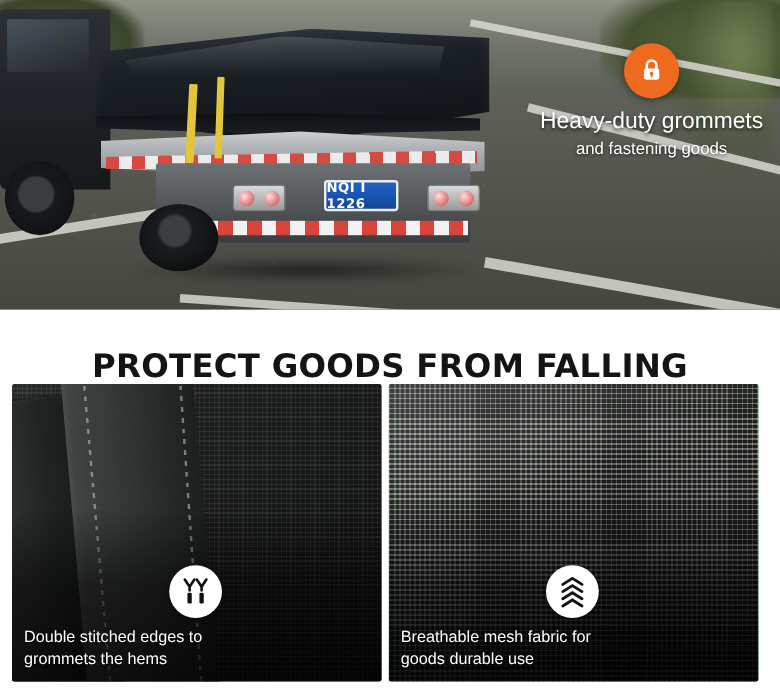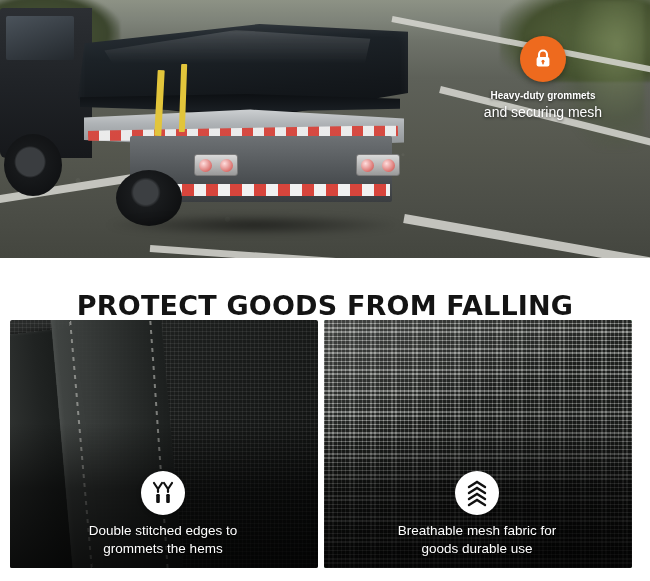--- a/index.html
+++ b/index.html
@@ -179,22 +179,22 @@
   }
   .callout-badge {
     width: 46px; height: 46px;
     margin: 0 auto 8px auto;
     border-radius: 50%;
     background: #ee6a1e;
     display: flex; align-items: center; justify-content: center;
     box-shadow: 0 2px 6px rgba(0,0,0,.35);
   }
   .callout-line1 {
-    font-size: 10px;
-    font-weight: 700;
+    font-size: 19px;
+    font-weight: 400;
     text-shadow: 0 1px 3px rgba(0,0,0,.7);
     line-height: 1.25;
   }
   .callout-line2, .callout-line3 {
     font-size: 14px;
     font-weight: 400;
     text-shadow: 0 1px 3px rgba(0,0,0,.7);
     line-height: 1.3;
   }
 
@@ -279,21 +279,20 @@
       linear-gradient(160deg, rgba(255,255,255,.16) 0%, rgba(255,255,255,0) 38%),
       radial-gradient(ellipse at 75% 85%, rgba(0,0,0,.45), rgba(0,0,0,0) 65%),
       linear-gradient(180deg, rgba(0,0,0,0) 55%, rgba(0,0,0,.35) 100%);
   }
 
   
   .caption {
     position: absolute;
     left: 0; right: 0; bottom: 0;
     padding: 0 12px 10px 10px;
-    text-align: center;
     color: #ffffff;
     background: linear-gradient(180deg, rgba(0,0,0,0) 0%, rgba(0,0,0,.55) 45%, rgba(0,0,0,.78) 100%);
     padding-top: 48px;
   }
   .cap-icon {
     width: 44px; height: 44px;
     margin: 0 auto 7px auto;
     border-radius: 50%;
     background: #ffffff;
     display: flex; align-items: center; justify-content: center;
@@ -344,35 +343,36 @@
     <div class="rear-frame"></div>
     <div class="rear-stripe"></div>
     <div class="taillight tl-left">
       <span></span>
         <span></span>
     </div>
     <div class="taillight tl-right">
       <span></span>
         <span></span>
     </div>
+    <div class="plate">NQI I 1226</div>
     <div class="rear-wheel"></div>
     <div class="under-shadow"></div>
   </div>
 
   <div class="callout">
     <div class="callout-badge">
       <svg width="24" height="24" viewBox="0 0 24 24" aria-hidden="true">
         <path d="M8 10V7.5a4 4 0 1 1 8 0V10" fill="none" stroke="#ffffff" stroke-width="2.1" stroke-linecap="round"></path>
         <rect x="5.6" y="10" width="12.8" height="9.4" rx="2" fill="#ffffff"></rect>
         <circle cx="12" cy="14.3" r="1.5" fill="#ee6a1e"></circle>
         <rect x="11.2" y="14.3" width="1.6" height="3.2" rx="0.8" fill="#ee6a1e"></rect>
       </svg>
     </div>
     <div class="callout-line1">Heavy-duty grommets</div>
-    <div class="callout-line3">and securing mesh</div>
+    <div class="callout-line3">and fastening goods</div>
   </div>
 </div>
 
 <div class="heading-band">
   <h1>PROTECT GOODS FROM FALLING</h1>
 </div>
 
 <div class="panels">
 
   <div class="panel p-left">

